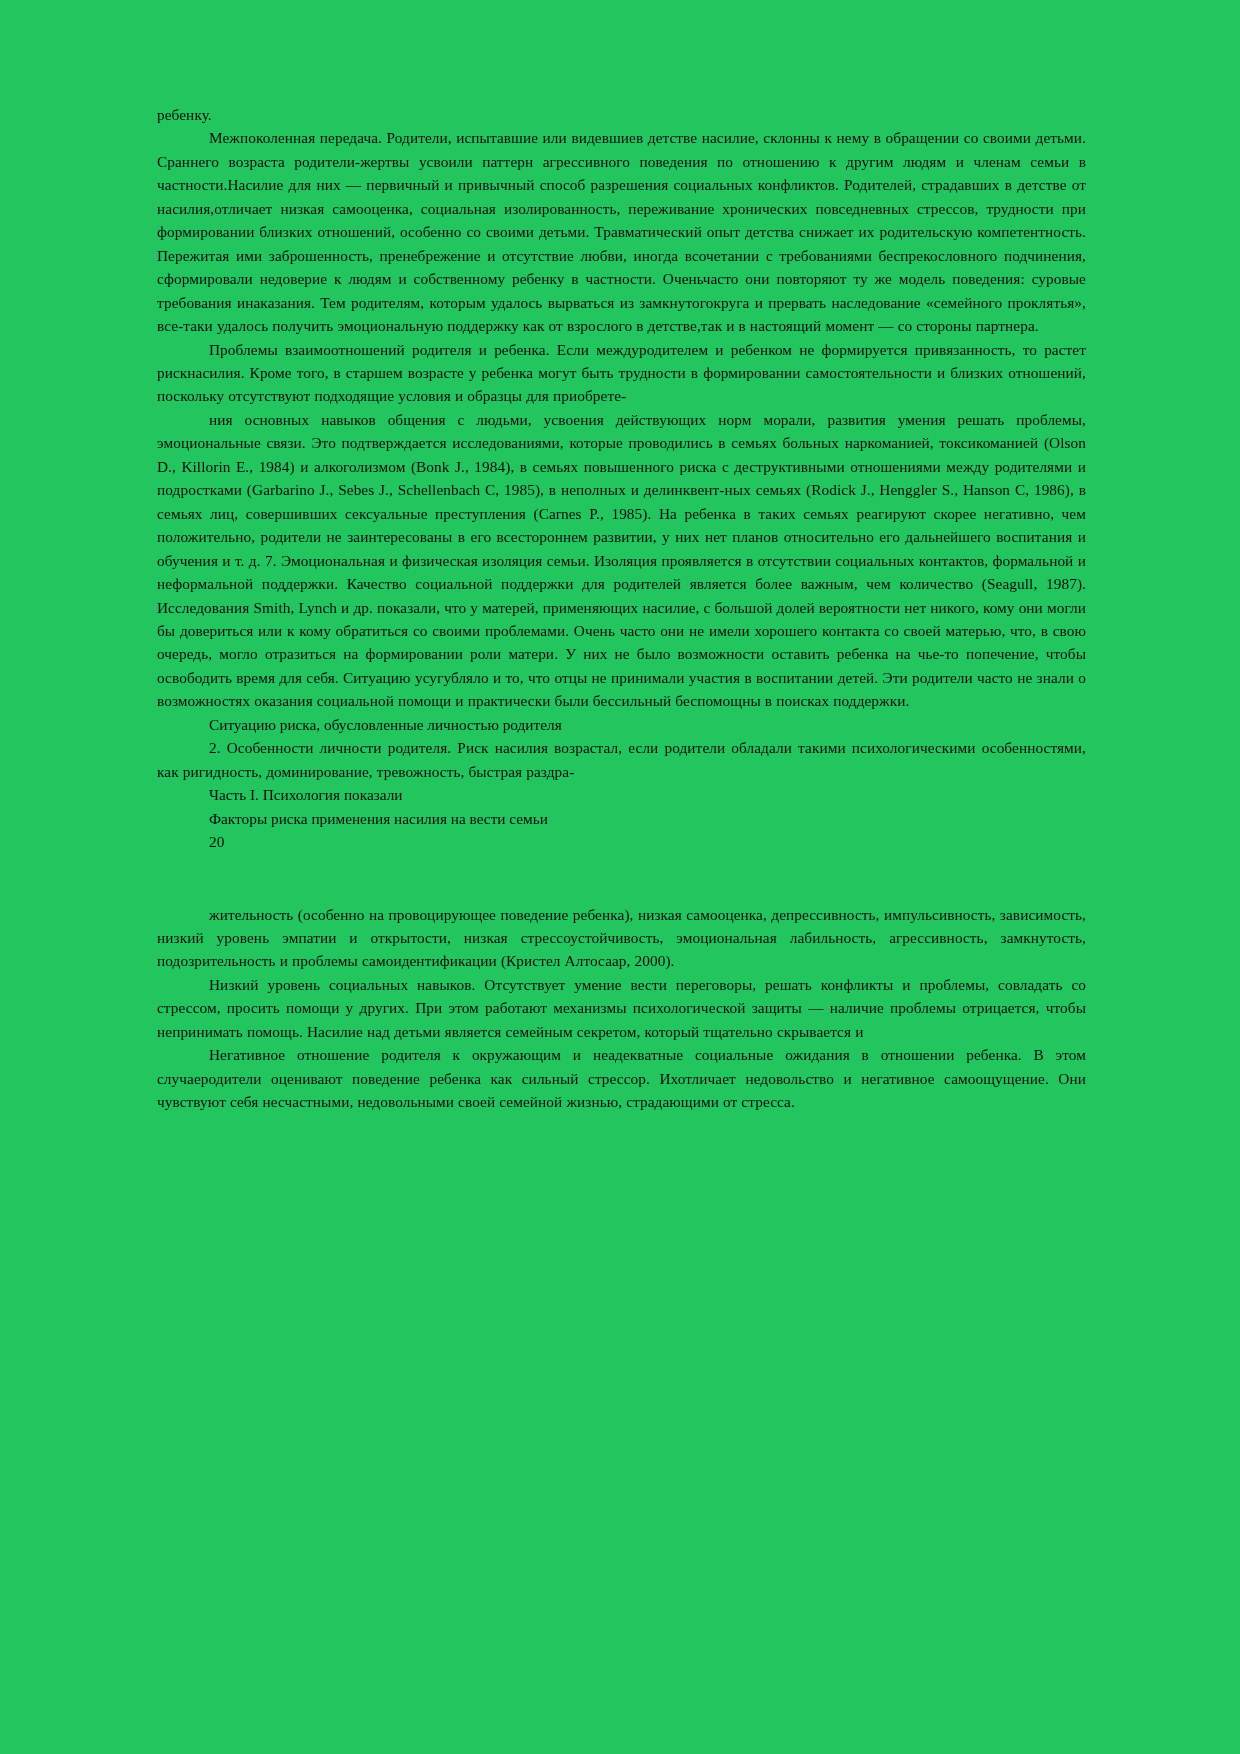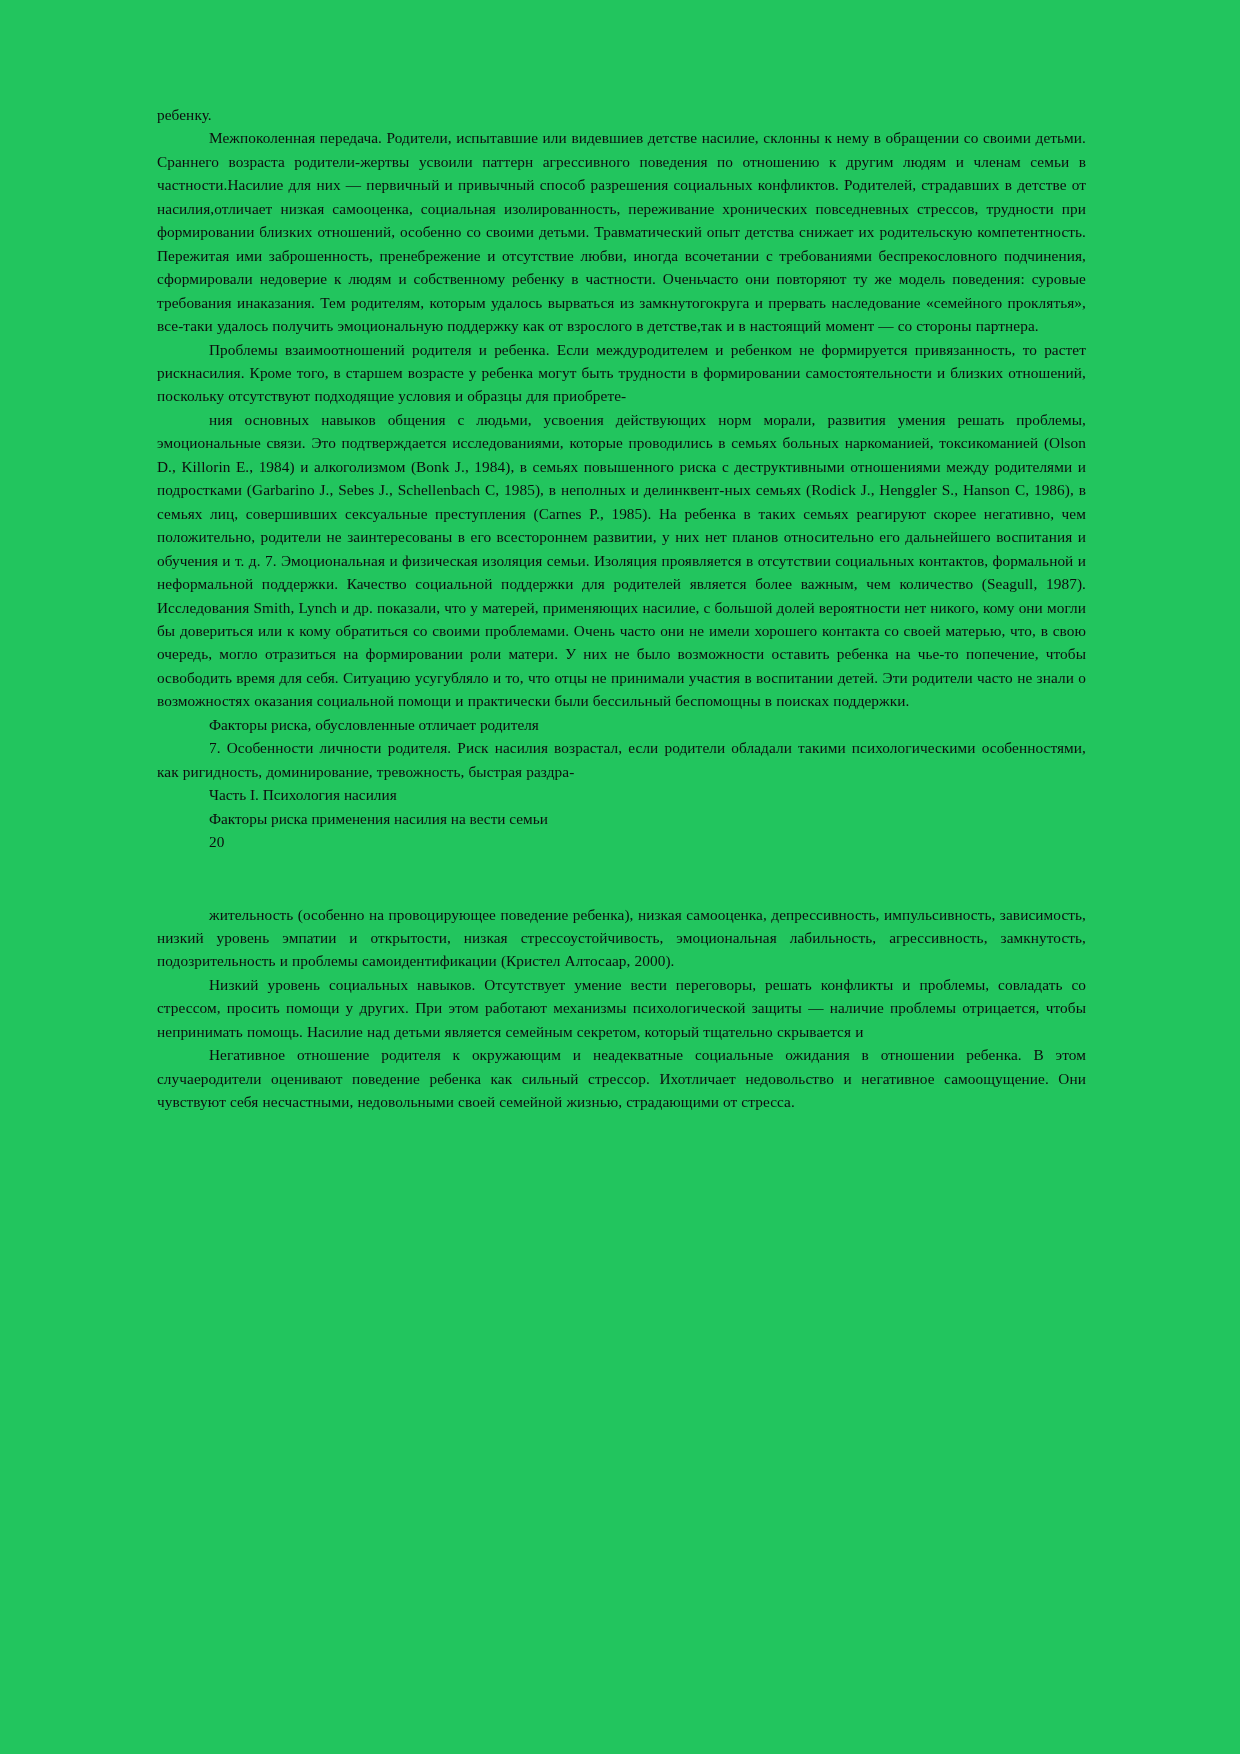--- a/index.html
+++ b/index.html
@@ -69,26 +69,26 @@
   <div id="text-block">
 
     <p class="para flush ragged">ребенку.</p>
 
     <p class="para indent">Межпоколенная передача. Родители, испытавшие или видевшиев детстве насилие, склонны к нему в обращении со своими детьми. Сраннего возраста родители-жертвы усвоили паттерн агрессивного поведения по отношению к другим людям и членам семьи в частности.Насилие для них — первичный и привычный способ разрешения социальных конфликтов. Родителей, страдавших в детстве от насилия,отличает низкая самооценка, социальная изолированность, переживание хронических повседневных стрессов, трудности при формировании близких отношений, особенно со своими детьми. Травматический опыт детства снижает их родительскую компетентность. Пережитая ими заброшенность, пренебрежение и отсутствие любви, иногда всочетании с требованиями беспрекословного подчинения, сформировали недоверие к людям и собственному ребенку в частности. Оченьчасто они повторяют ту же модель поведения: суровые требования инаказания. Тем родителям, которым удалось вырваться из замкнутогокруга и прервать наследование «семейного проклятья», все-таки удалось получить эмоциональную поддержку как от взрослого в детстве,так и в настоящий момент — со стороны партнера.</p>
 
     <p class="para indent">Проблемы взаимоотношений родителя и ребенка. Если междуродителем и ребенком не формируется привязанность, то растет рискнасилия. Кроме того, в старшем возрасте у ребенка могут быть трудности в формировании самостоятельности и близких отношений, поскольку отсутствуют подходящие условия и образцы для приобрете-</p>
 
     <p class="para indent">ния основных навыков общения с людьми, усвоения действующих норм морали, развития умения решать проблемы, эмоциональные связи. Это подтверждается исследованиями, которые проводились в семьях больных наркоманией, токсикоманией (Olson D., Killorin E., 1984) и алкоголизмом (Bonk J., 1984), в семьях повышенного риска с деструктивными отношениями между родителями и подростками (Garbarino J., Sebes J., Schellenbach C, 1985), в неполных и делинквент-ных семьях (Rodick J., Henggler S., Hanson C, 1986), в семьях лиц, совершивших сексуальные преступления (Carnes P., 1985). На ребенка в таких семьях реагируют скорее негативно, чем положительно, родители не заинтересованы в его всестороннем развитии, у них нет планов относительно его дальнейшего воспитания и обучения и т. д. 7. Эмоциональная и физическая изоляция семьи. Изоляция проявляется в отсутствии социальных контактов, формальной и неформальной поддержки. Качество социальной поддержки для родителей является более важным, чем количество (Seagull, 1987). Исследования Smith, Lynch и др. показали, что у матерей, применяющих насилие, с большой долей вероятности нет никого, кому они могли бы довериться или к кому обратиться со своими проблемами. Очень часто они не имели хорошего контакта со своей матерью, что, в свою очередь, могло отразиться на формировании роли матери. У них не было возможности оставить ребенка на чье-то попечение, чтобы освободить время для себя. Ситуацию усугубляло и то, что отцы не принимали участия в воспитании детей. Эти родители часто не знали о возможностях оказания социальной помощи и практически были бессильный беспомощны в поисках поддержки.</p>
 
-    <p class="break-line">Факторы риска, обусловленные отличает родителя</p>
+    <p class="break-line">Ситуацию риска, обусловленные личностью родителя</p>
 
-    <p class="para indent">7. Особенности личности родителя. Риск насилия возрастал, если родители обладали такими психологическими особенностями, как ригидность, доминирование, тревожность, быстрая раздра-</p>
+    <p class="para indent">2. Особенности личности родителя. Риск насилия возрастал, если родители обладали такими психологическими особенностями, как ригидность, доминирование, тревожность, быстрая раздра-</p>
 
 
-    <p class="break-line">Часть I. Психология насилия</p>
+    <p class="break-line">Часть I. Психология показали</p>
 
     <p class="break-line">Факторы риска применения насилия на вести семьи</p>
 
     <p class="break-line">20</p>
 
     <div class="gap-large"></div>
 
     <p class="para indent">жительность (особенно на провоцирующее поведение ребенка), низкая самооценка, депрессивность, импульсивность, зависимость, низкий уровень эмпатии и открытости, низкая стрессоустойчивость, эмоциональная лабильность, агрессивность, замкнутость, подозрительность и проблемы самоидентификации (Кристел Алтосаар, 2000).</p>
 
     <p class="para indent">Низкий уровень социальных навыков. Отсутствует умение вести переговоры, решать конфликты и проблемы, совладать со стрессом, просить помощи у других. При этом работают механизмы психологической защиты — наличие проблемы отрицается, чтобы непринимать помощь. Насилие над детьми является семейным секретом, который тщательно скрывается и</p>

